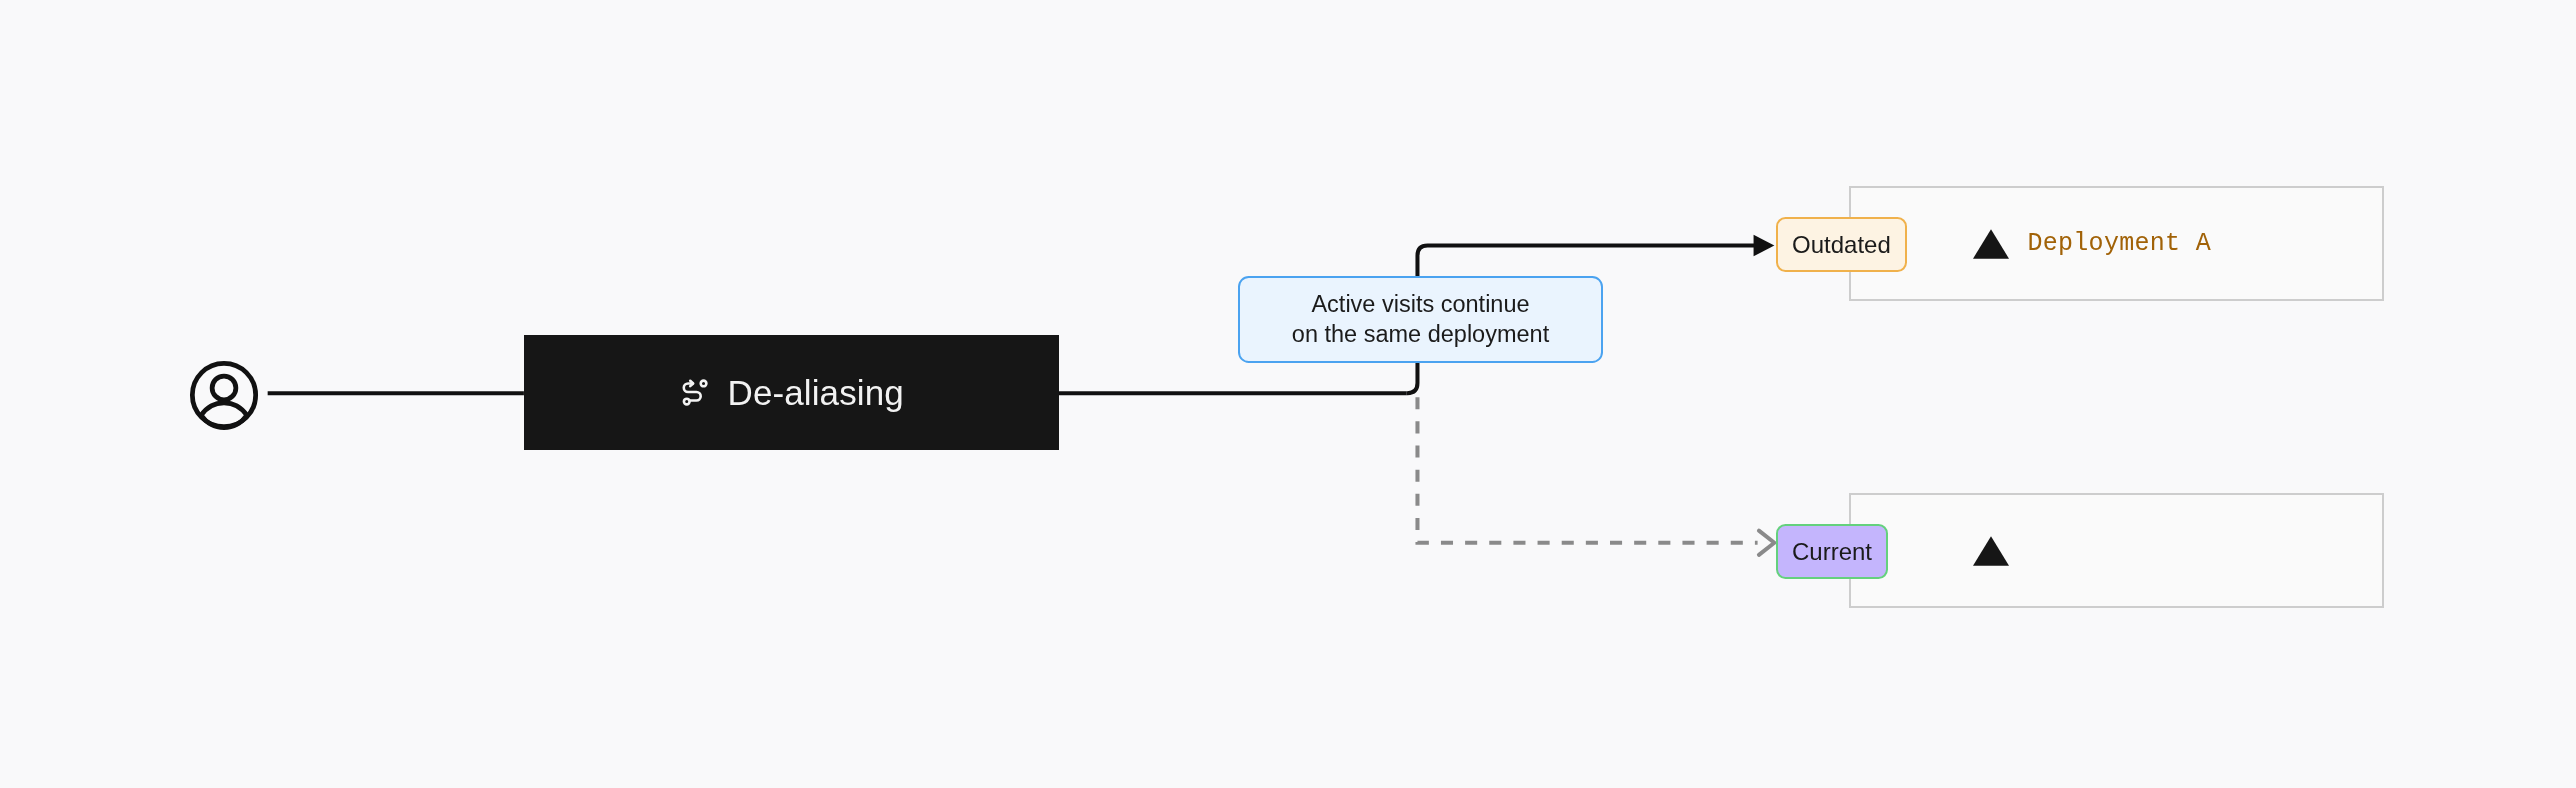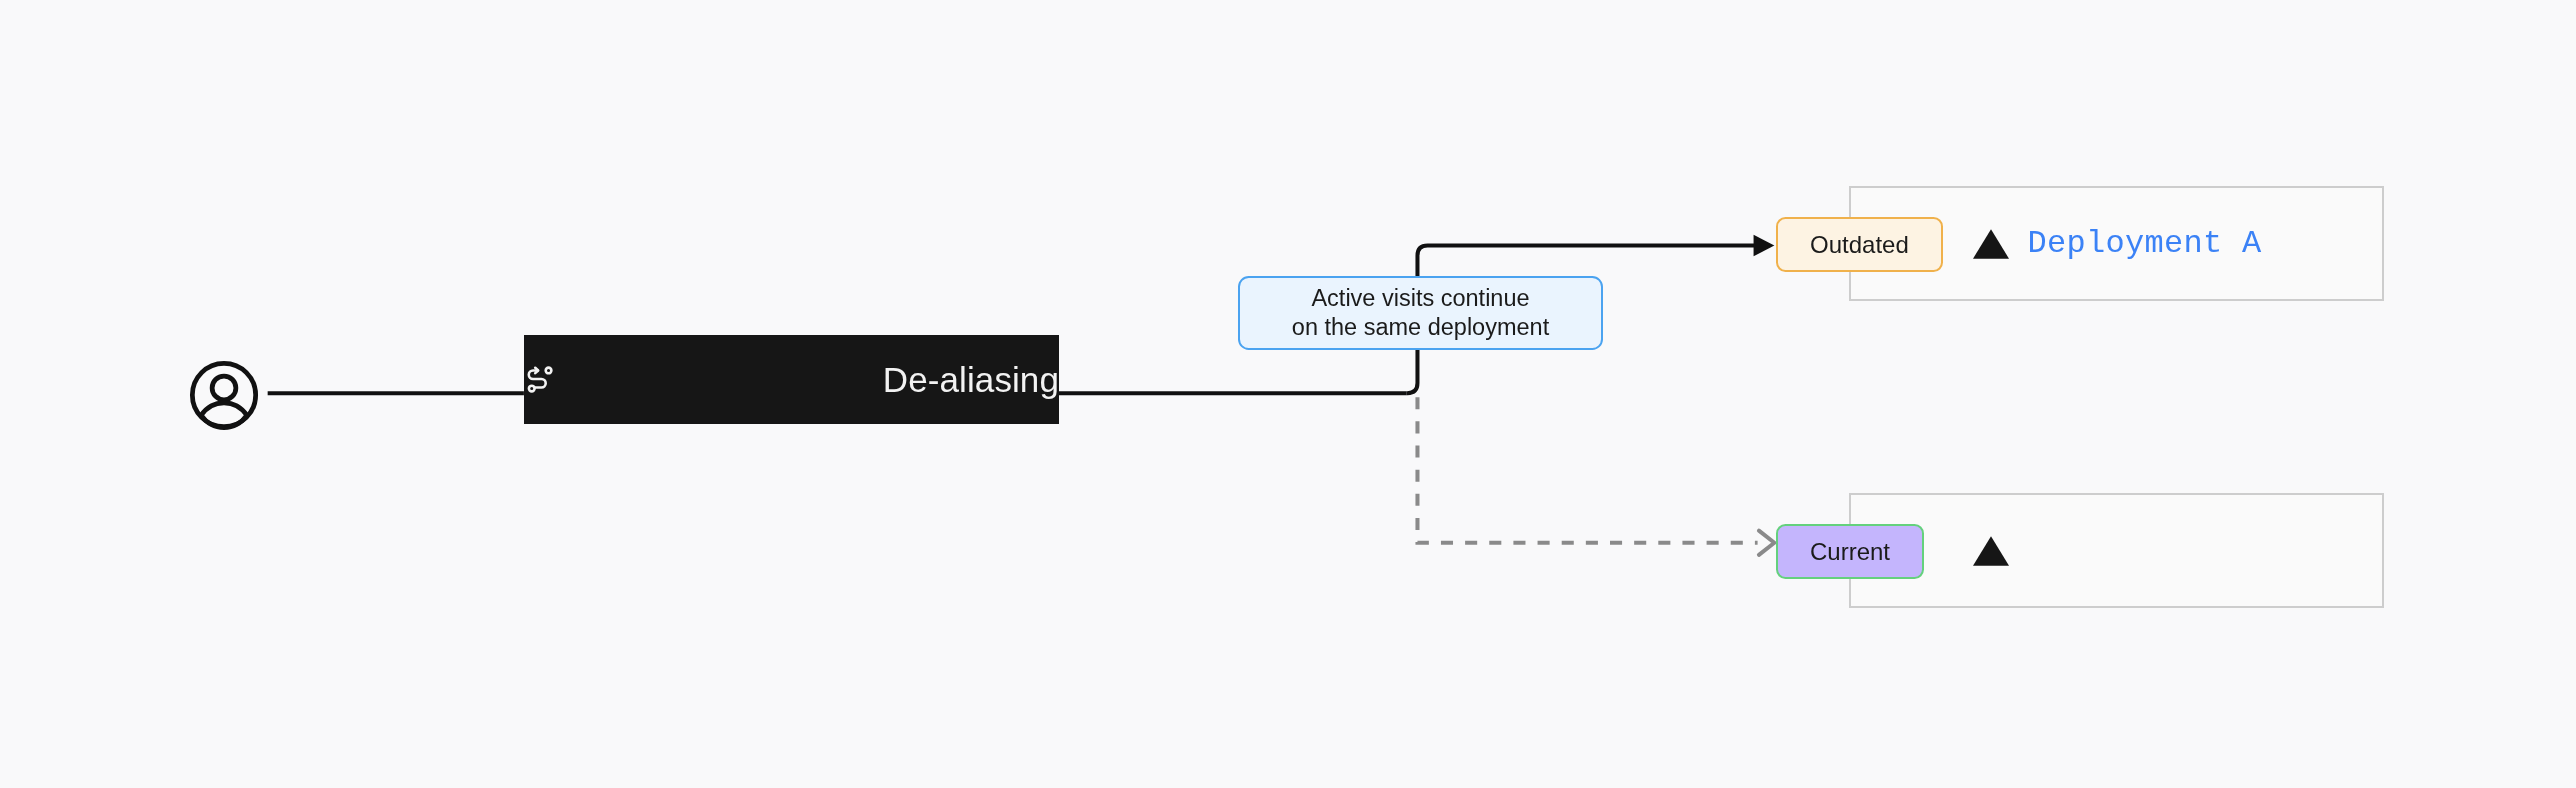--- a/index.html
+++ b/index.html
@@ -38,25 +38,25 @@
     height: 76px;
     z-index: 2;
   }
 
   
   .process-node {
     position: absolute;
     left: 524px;
     top: 335px;
     width: 535px;
-    height: 89px;
+    height: 115px;
     background: #161616;
     display: flex;
     align-items: center;
-    justify-content: space-between;
+    justify-content: center;
     gap: 17.4px;
     z-index: 3;
   }
   .process-node .route-icon {
     width: 31px;
     height: 31px;
     flex: none;
     display: block;
   }
   .process-node .node-label {
@@ -66,21 +66,21 @@
     letter-spacing: 0.1px;
     white-space: nowrap;
   }
 
   
   .callout {
     position: absolute;
     left: 1238px;
     top: 276px;
     width: 365px;
-    height: 74px;
+    height: 87px;
     box-sizing: border-box;
     background: #eaf4fe;
     border: 2px solid #4ba3f0;
     border-radius: 10.7px;
     display: flex;
     flex-direction: column;
     align-items: center;
     justify-content: center;
     z-index: 4;
   }
@@ -115,38 +115,38 @@
     margin-left: 121px;
   }
   .vercel-triangle {
     width: 38px;
     height: 32px;
     flex: none;
     display: block;
   }
   .card-label {
     font-family: "Liberation Mono", monospace;
-    font-size: 32px;
-    color: #3b82f6;
+    font-size: 25px;
+    color: #a16207;
     white-space: nowrap;
     letter-spacing: 0.3px;
   }
 
   
   .status-badge {
     position: absolute;
     box-sizing: border-box;
     height: 55px;
     border-radius: 9.4px;
     border-width: 2px;
     border-style: solid;
     display: flex;
     align-items: center;
     justify-content: center;
-    padding: 0 32px;
+    padding: 0 14px;
     font-size: 24px;
     font-family: "Liberation Sans", sans-serif;
     white-space: nowrap;
     z-index: 5;
   }
   .badge-outdated {
     left: 1776px;
     top: 217px;
     color: #1b1b1b;
     background: #fdf3e3;

